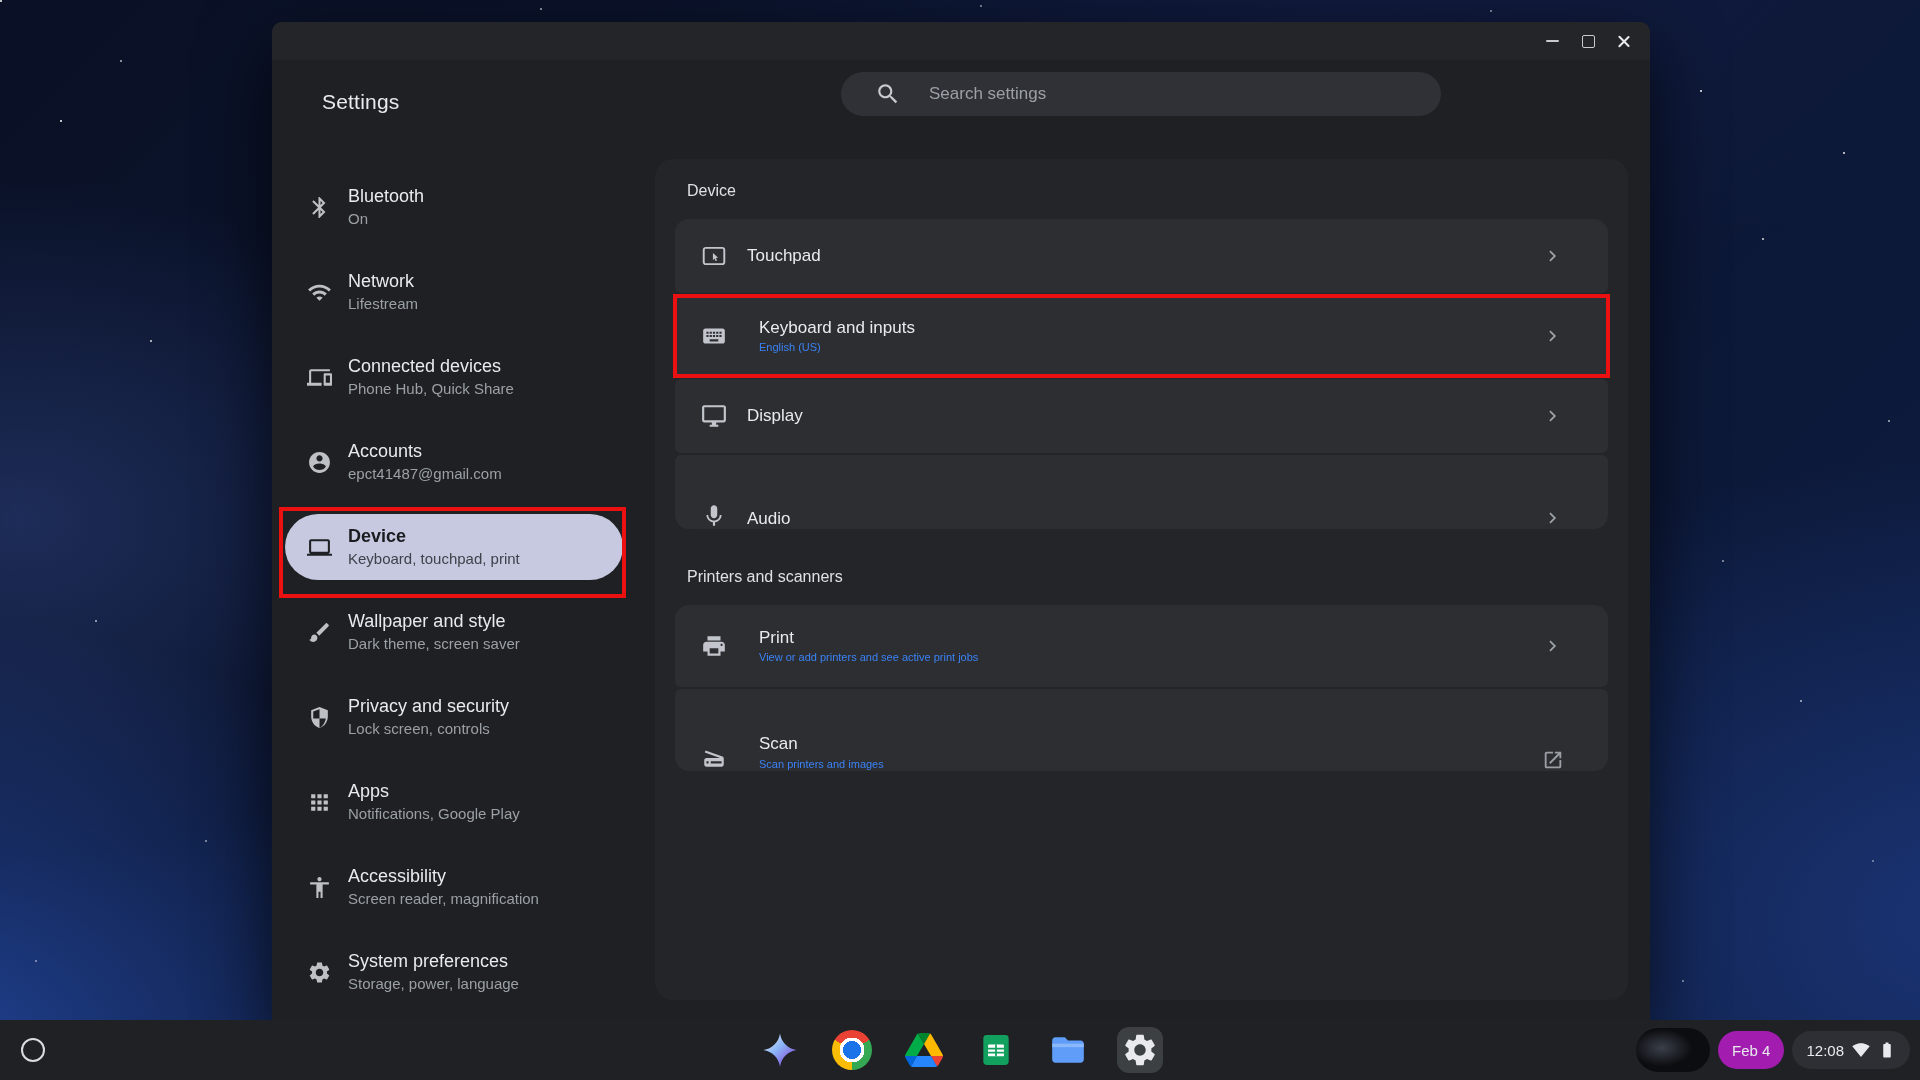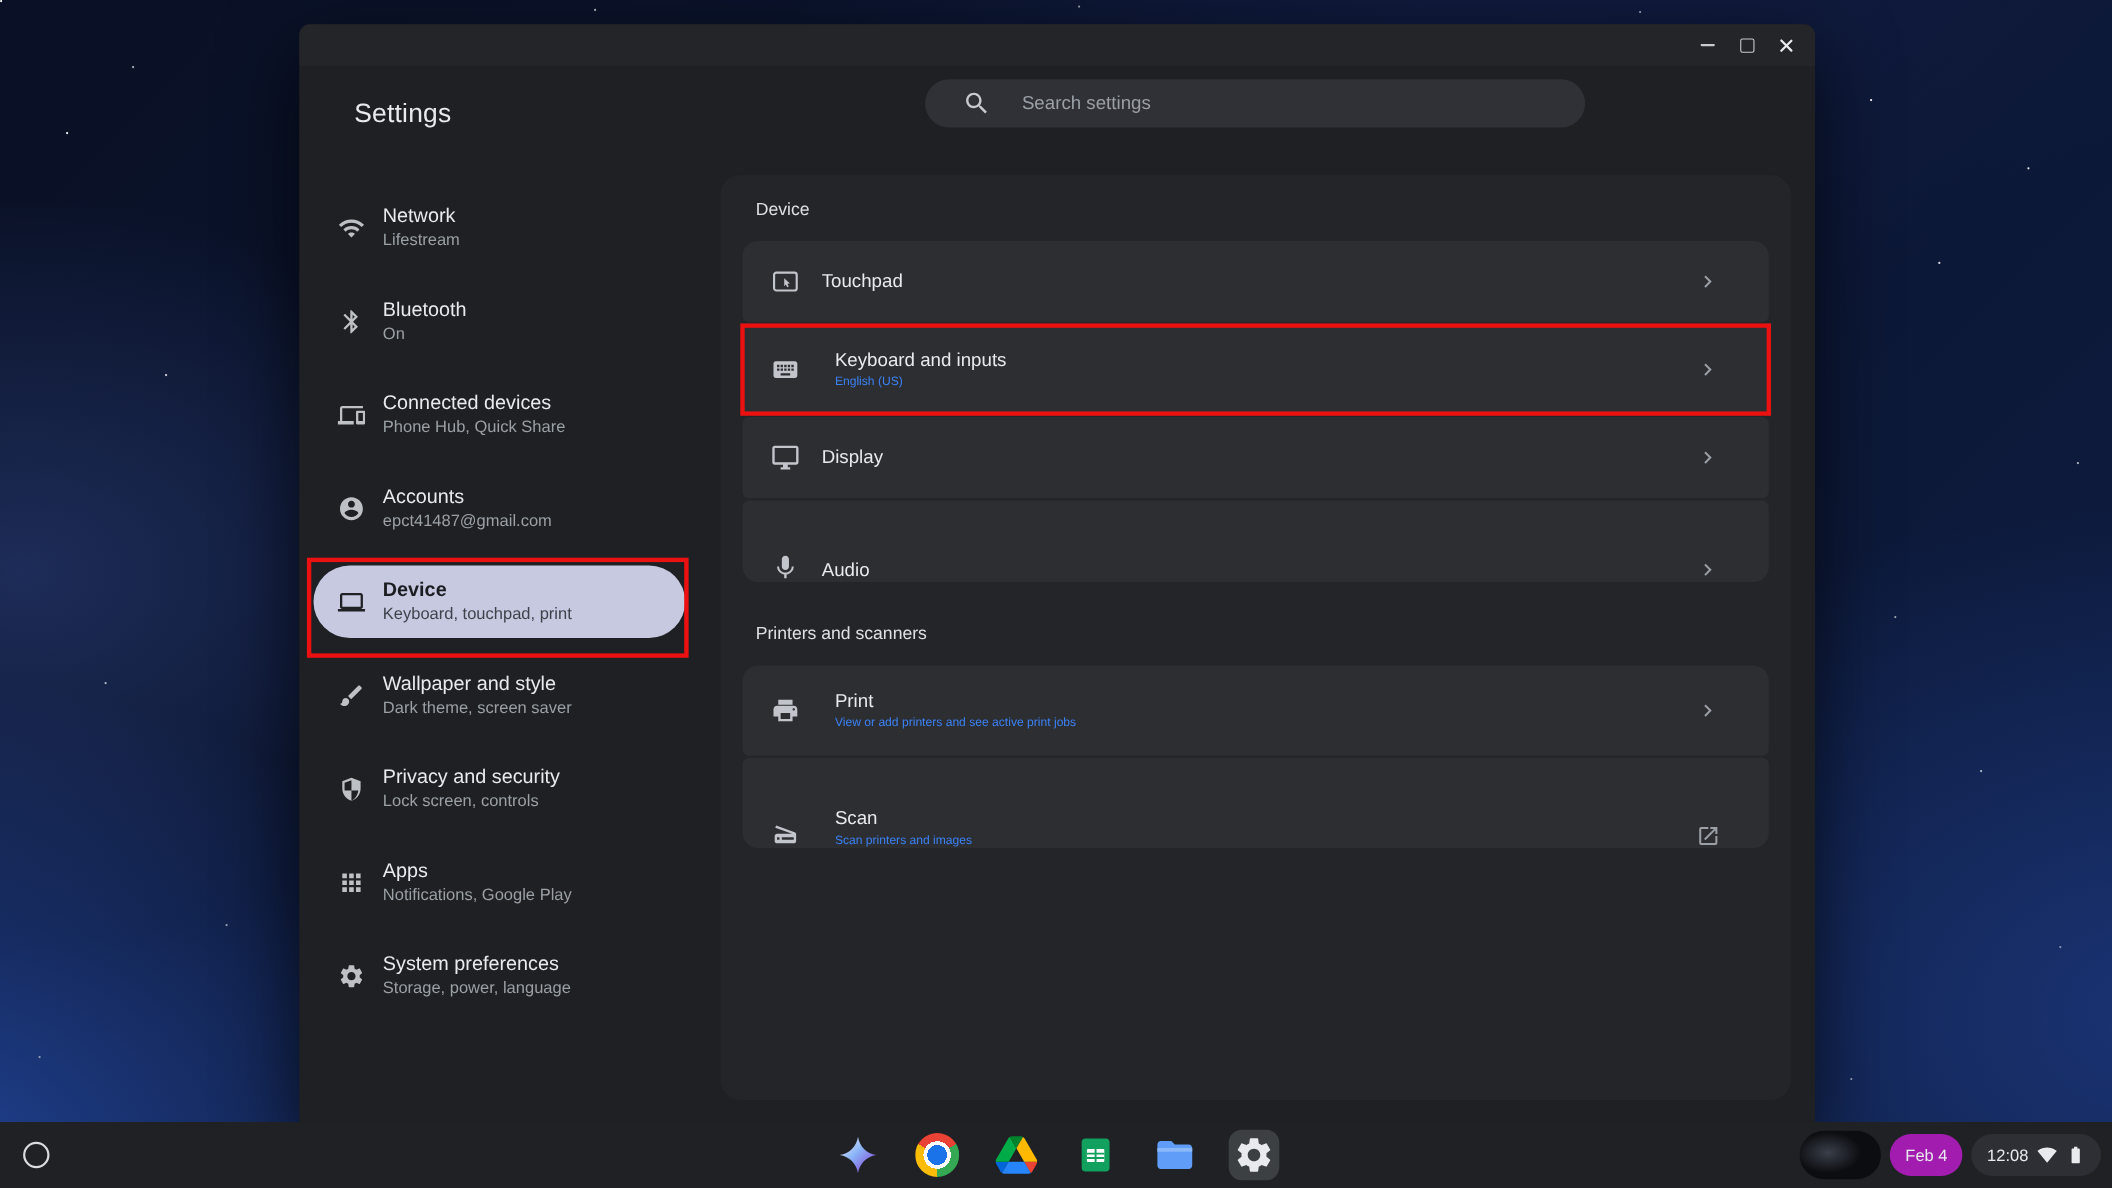--- a/index.html
+++ b/index.html
@@ -31,21 +31,21 @@
   .titlebar{position:absolute;left:0;top:0;right:0;height:38px;background:#232528;}
   .win-controls{position:absolute;right:8px;top:0;height:38px;display:flex;align-items:center;}
   .win-btn{width:36px;height:38px;display:grid;place-items:center;}
   .glyph-min{width:13px;height:2px;background:#c8cbce;border-radius:1px;display:block;}
   .glyph-max{width:11px;height:11px;border:1.6px solid #c8cbce;border-radius:2px;display:block;}
   .glyph-close{position:relative;width:15px;height:15px;display:block;}
   .glyph-close::before,.glyph-close::after{content:"";position:absolute;left:6.6px;top:0;width:1.8px;height:15px;background:#e8eaed;border-radius:1px;}
   .glyph-close::before{transform:rotate(45deg);}
   .glyph-close::after{transform:rotate(-45deg);}
 
-  .page-title{position:absolute;left:50px;top:68px;font-size:24px;letter-spacing:.2px;color:#e8eaed;}
+  .page-title{position:absolute;left:50px;top:68px;font-size:21px;letter-spacing:.2px;color:#e8eaed;}
 
   
   .search{position:absolute;left:569px;top:50px;width:600px;height:44px;border-radius:31px;
     background:#2f3136;display:flex;align-items:center;padding:0 24px 0 34px;box-sizing:border-box;}
   .search .icon{width:26px;height:26px;color:#c6cacf;margin-right:26px;}
   .search input{flex:1;background:transparent;border:none;outline:none;color:#e8eaed;font-size:17px;}
   .search input::placeholder{color:#9aa0a6;}
 
   
   .sidebar-nav{position:absolute;left:13px;top:152px;width:338px;}
@@ -130,42 +130,42 @@
             <path fill="currentColor" d="M15.5 14h-.79l-.28-.27C15.41 12.59 16 11.11 16 9.5 16 5.91 13.09 3 9.5 3S3 5.91 3 9.5 5.91 16 9.5 16c1.61 0 3.09-.59 4.23-1.57l.27.28v.79l5 4.99L20.49 19l-4.99-5zm-6 0C7.01 14 5 11.99 5 9.5S7.01 5 9.5 5 14 7.01 14 9.5 11.99 14 9.5 14z"></path>
           </svg>
         </span>
       <input placeholder="Search settings" style="">
     </div>
 
     <nav class="sidebar-nav" id="sidebar-nav">
         <div class="nav-item">
           <span class="icon">
             <svg viewBox="0 0 24 24">
+              <path fill="currentColor" d="M17.71 7.71L12 2h-1v7.59L6.41 5 5 6.41 10.59 12 5 17.59 6.41 19 11 14.41V22h1l5.71-5.71-4.3-4.29 4.3-4.29zM13 5.83l1.88 1.88L13 9.59V5.83zm1.88 10.46L13 18.17v-3.76l1.88 1.88z"></path>
+            </svg>
+          </span>
+          <div class="nav-text">
+            <div class="label">Bluetooth</div>
+            <div class="sub">On</div>
+          </div>
+        </div>
+        <div class="nav-item">
+          <span class="icon">
+            <svg viewBox="0 0 24 24">
               <path fill="currentColor" d="M1 9l2 2c4.97-4.97 13.03-4.97 18 0l2-2C16.93 2.93 7.08 2.93 1 9zm8 8l3 3 3-3c-1.65-1.66-4.34-1.66-6 0zm-4-4l2 2c2.76-2.76 7.24-2.76 10 0l2-2C15.14 9.14 8.87 9.14 5 13z"></path>
             </svg>
           </span>
           <div class="nav-text">
             <div class="label">Network</div>
             <div class="sub">Lifestream</div>
           </div>
         </div>
         <div class="nav-item">
           <span class="icon">
             <svg viewBox="0 0 24 24">
-              <path fill="currentColor" d="M17.71 7.71L12 2h-1v7.59L6.41 5 5 6.41 10.59 12 5 17.59 6.41 19 11 14.41V22h1l5.71-5.71-4.3-4.29 4.3-4.29zM13 5.83l1.88 1.88L13 9.59V5.83zm1.88 10.46L13 18.17v-3.76l1.88 1.88z"></path>
-            </svg>
-          </span>
-          <div class="nav-text">
-            <div class="label">Bluetooth</div>
-            <div class="sub">On</div>
-          </div>
-        </div>
-        <div class="nav-item">
-          <span class="icon">
-            <svg viewBox="0 0 24 24">
               <path fill="currentColor" d="M4 6h18V4H4c-1.1 0-2 .9-2 2v11H0v3h14v-3H4V6zm19 2h-6c-.55 0-1 .45-1 1v10c0 .55.45 1 1 1h6c.55 0 1-.45 1-1V9c0-.55-.45-1-1-1zm-1 9h-4v-7h4v7z"></path>
             </svg>
           </span>
           <div class="nav-text">
             <div class="label">Connected devices</div>
             <div class="sub">Phone Hub, Quick Share</div>
           </div>
         </div>
         <div class="nav-item">
           <span class="icon">
@@ -214,20 +214,31 @@
         </div>
         <div class="nav-item">
           <span class="icon">
             <svg viewBox="0 0 24 24">
               <path fill="currentColor" d="M4 8h4V4H4v4zm6 12h4v-4h-4v4zm-6 0h4v-4H4v4zm0-6h4v-4H4v4zm6 0h4v-4h-4v4zm6-10v4h4V4h-4zm-6 4h4V4h-4v4zm6 6h4v-4h-4v4zm0 6h4v-4h-4v4z"></path>
             </svg>
           </span>
           <div class="nav-text">
             <div class="label">Apps</div>
             <div class="sub">Notifications, Google Play</div>
+          </div>
+        </div>
+        <div class="nav-item">
+          <span class="icon">
+            <svg viewBox="0 0 24 24">
+              <path fill="currentColor" d="M12 2c1.1 0 2 .9 2 2s-.9 2-2 2-2-.9-2-2 .9-2 2-2zm9 7h-6v13h-2v-6h-2v6H9V9H3V7h18v2z"></path>
+            </svg>
+          </span>
+          <div class="nav-text">
+            <div class="label">Accessibility</div>
+            <div class="sub">Screen reader, magnification</div>
           </div>
         </div>
         <div class="nav-item">
           <span class="icon">
             <svg viewBox="0 0 24 24">
               <path fill="currentColor" d="M19.14 12.94c.04-.3.06-.61.06-.94 0-.32-.02-.64-.07-.94l2.03-1.58c.18-.14.23-.41.12-.61l-1.92-3.32c-.12-.22-.37-.29-.59-.22l-2.39.96c-.5-.38-1.03-.7-1.62-.94l-.36-2.54c-.04-.24-.24-.41-.48-.41h-3.84c-.24 0-.43.17-.47.41l-.36 2.54c-.59.24-1.13.57-1.62.94l-2.39-.96c-.22-.08-.47 0-.59.22L2.74 8.87c-.12.21-.08.47.12.61l2.03 1.58c-.05.3-.09.63-.09.94s.02.64.07.94l-2.03 1.58c-.18.14-.23.41-.12.61l1.92 3.32c.12.22.37.29.59.22l2.39-.96c.5.38 1.03.7 1.62.94l.36 2.54c.05.24.24.41.48.41h3.84c.24 0 .44-.17.47-.41l.36-2.54c.59-.24 1.13-.56 1.62-.94l2.39.96c.22.08.47 0 .59-.22l1.92-3.32c.12-.22.07-.47-.12-.61l-2.01-1.58zM12 15.6c-1.98 0-3.6-1.62-3.6-3.6s1.62-3.6 3.6-3.6 3.6 1.62 3.6 3.6-1.62 3.6-3.6 3.6z"></path>
             </svg>
           </span>
           <div class="nav-text">
             <div class="label">System preferences</div>

